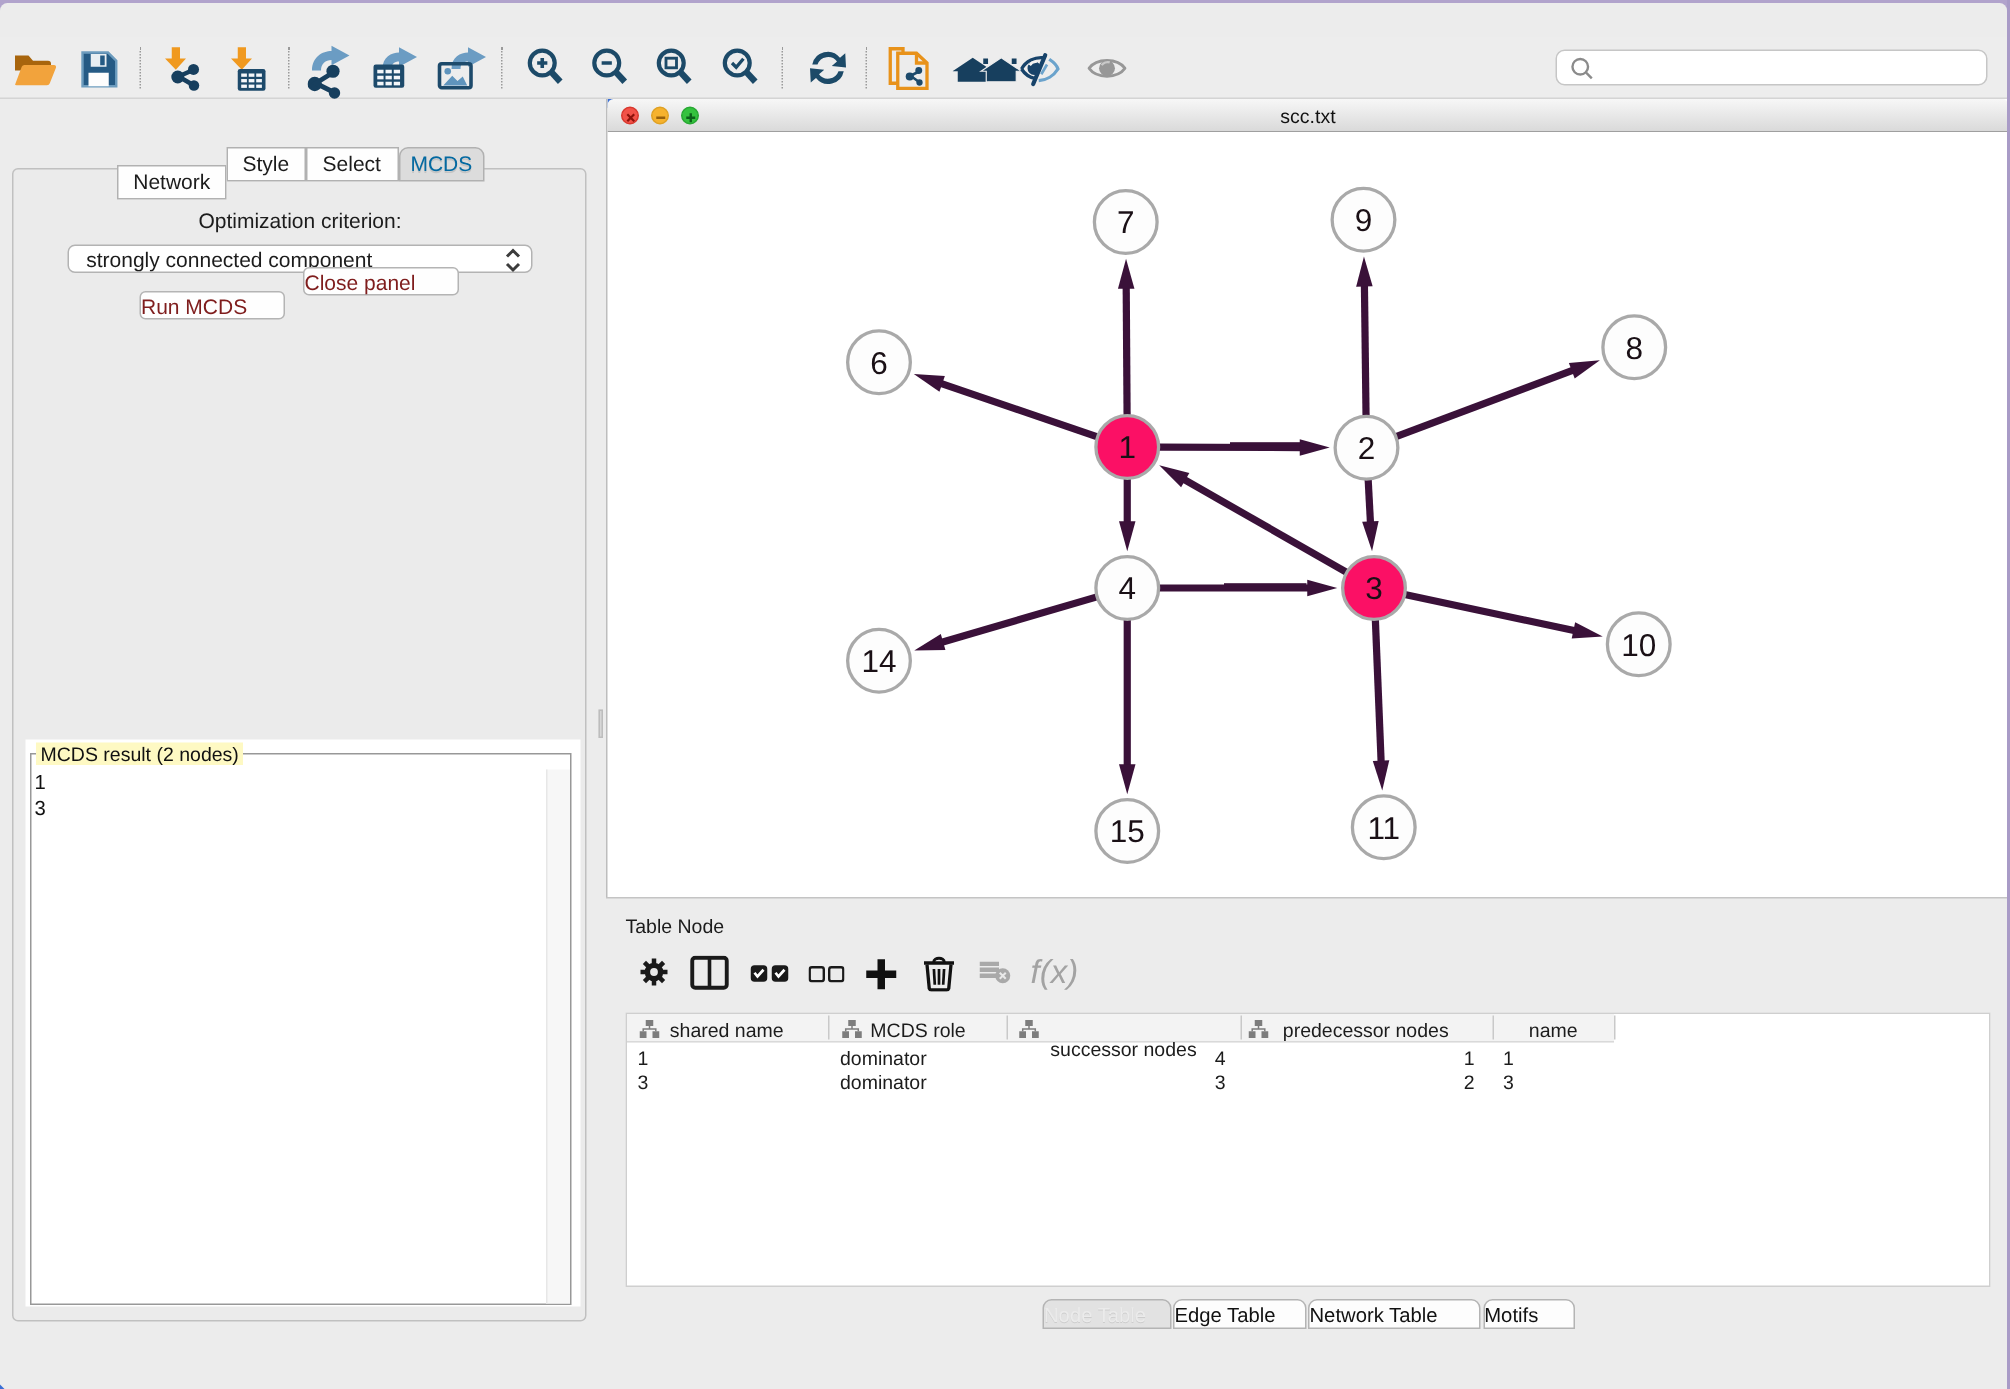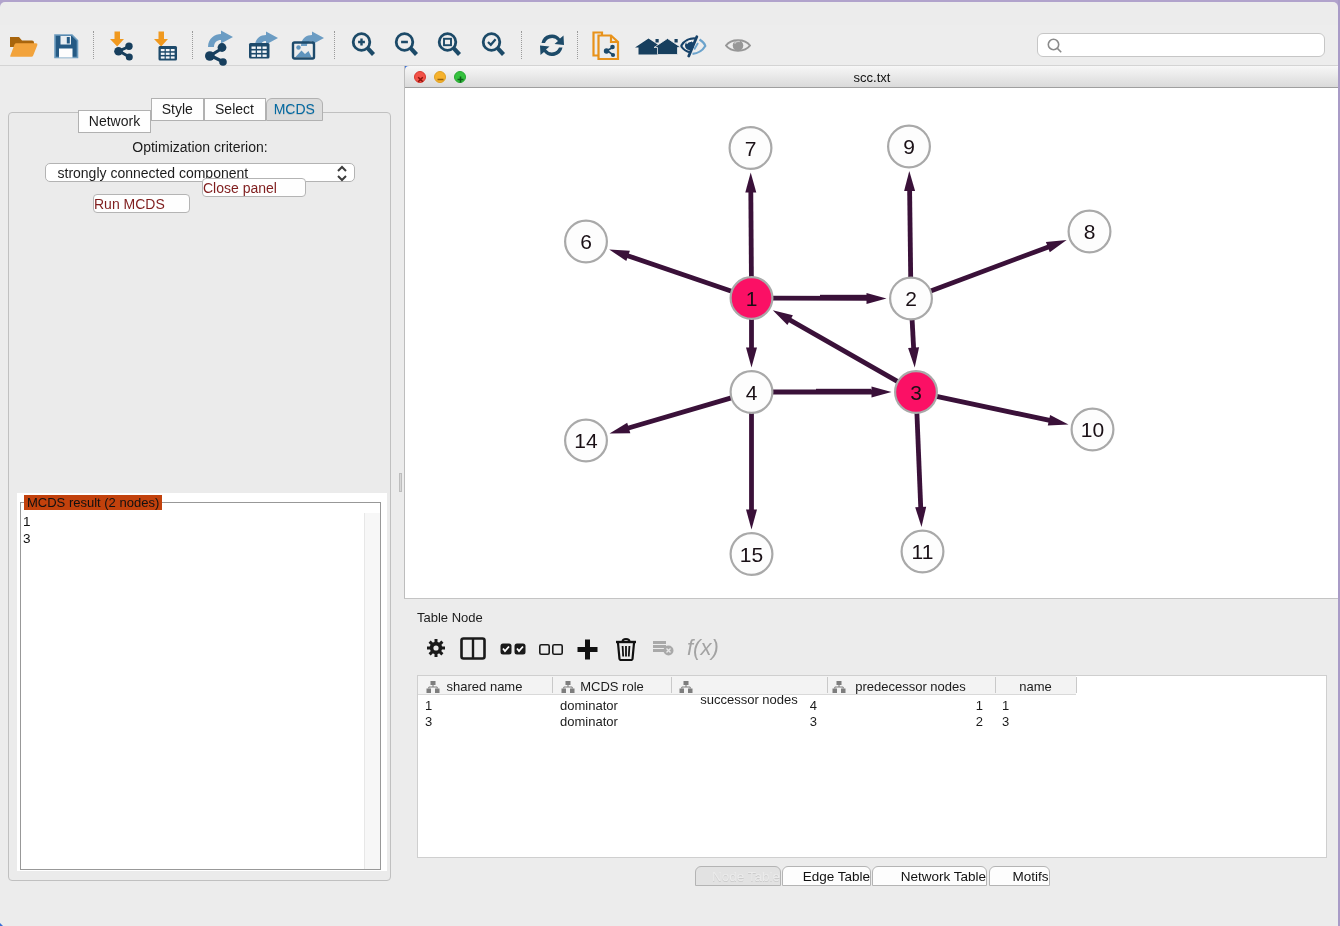--- a/index.html
+++ b/index.html
@@ -18,21 +18,21 @@
 .cp-title { position:absolute; left:14px; top:8px; font-size:13px; color:#1c1c1c; }
 .cp-pane { left:8px; top:110px; width:383px; height:769px; background:#ebebeb; border:1px solid #c0c0c0; border-radius:4px; }
 .tab { position:absolute; top:96.5px; height:22.5px; background:#fefefe; border:1px solid #b1b1b1; font-size:14px; color:#1c1c1c; text-align:center; line-height:21px; }
 .btn { position:absolute; background:#fefefe; border:1px solid #b4b4b4; border-radius:4px; font-size:14px; color:#7f1d1d; text-align:left; line-height:18px; }
 
 .netwin { left:404px; top:64.5px; width:934px; height:532px; background:#fff; border-left:1px solid #bdbdbd; }
 .nettitle { position:absolute; left:0; top:0; width:934px; height:22px; background:linear-gradient(#f7f7f7,#dadada); border-bottom:1px solid #9f9f9f; border-radius:4px 4px 0 0; }
 .mac { position:absolute; top:4.5px; width:12.5px; height:12.5px; border-radius:50%; }
 
 .tp { left:404px; top:596.5px; width:936px; height:292px; background:#ececec; border-top:1px solid #c4c4c4; }
-.btab { position:absolute; height:20px; border:1px solid #b4b4b4; border-radius:6px 6px 0 0; background:#fdfdfd; font-size:13.5px; color:#111; text-align:right; line-height:19px; }
+.btab { position:absolute; height:20px; border:1px solid #b4b4b4; border-radius:6px 6px 0 0; background:#fdfdfd; font-size:13.5px; color:#111; text-align:left; line-height:19px; }
 .statusbar { left:0; top:889px; width:1338px; height:35.5px; background:#ececec; border-top:1px solid #c7c7c7; }
 .htxt { top:80px; font-size:13px; color:#1c1c1c; text-align:center; }
 .rtxt { font-size:13px; color:#1c1c1c; }
 .hicon { width:14px; height:12px; }
 </style>
 </head>
 <body>
 <div class="app">
 
 
@@ -202,21 +202,21 @@
     <svg style="position:absolute;right:5px;top:1px;" width="14" height="17" viewBox="0 0 14 17">
         <path d="M3 6 L7 2 L11 6 M3 11 L7 15 L11 11" stroke="#3c3c3c" stroke-width="2" fill="none"></path>
       </svg>
   </div>
   <div class="abs" style="left:0px;top:137px;width:400px;text-align:center;font-size:14px;color:#1c1c1c;">Optimization criterion:</div>
   <div class="btn" style="left:93px;top:192px;width:97px;height:19.5px;">Run MCDS</div>
   <div class="btn" style="left:202px;top:176px;width:104px;height:19.5px;">Close panel</div>
 
   <div class="abs" style="left:17px;top:491px;width:370px;height:378px;background:#fff;"></div>
   <div class="abs" style="left:19.5px;top:500px;width:361.5px;height:368px;border:1px solid #989898;"></div>
-  <div class="abs" style="left:24px;top:493.5px;background:#c2410c;padding:0 3px;font-size:13px;color:#111;">MCDS result (2 nodes)</div>
+  <div class="abs" style="left:24px;top:493.5px;background:#fef9c3;padding:0 3px;font-size:13px;color:#111;">MCDS result (2 nodes)</div>
   <div class="abs" style="left:364px;top:511px;width:16px;height:356px;background:#f7f7f7;border-left:1px solid #e7e7e7;"></div>
   <div class="abs" style="left:23px;top:511px;font-size:13.5px;color:#111;line-height:17px;">1<br>3</div>
 
   <div class="abs" style="left:866px;top:588.5px;width:11px;height:6px;background:#d7d7d7;border:1px solid #bdbdbd;"></div>
   <div class="abs" style="left:398.5px;top:471px;width:3px;height:19px;background:#d7d7d7;border:1px solid #bdbdbd;"></div>
 
   <div class="abs netwin">
     <svg class="abs" style="left:0;top:0;" width="6" height="6" viewBox="0 0 6 6">
         <path d="M0 0 L6 0 L0 6 Z" fill="#3b6fd4"></path>
       </svg>

